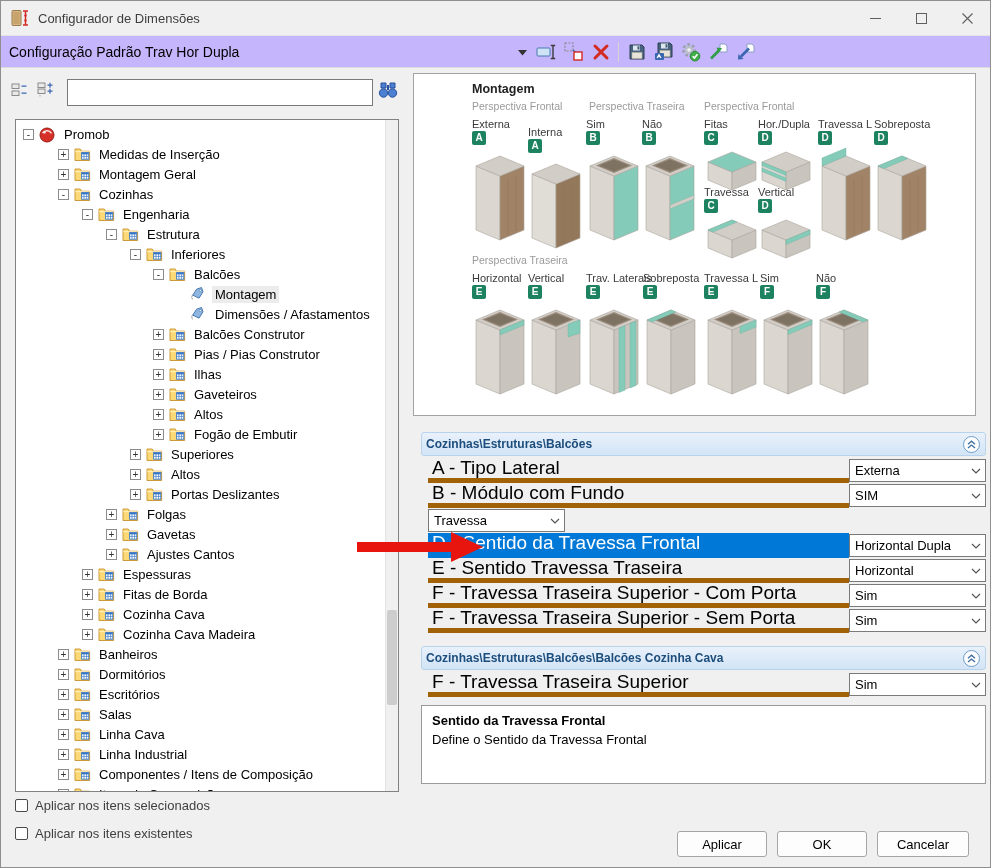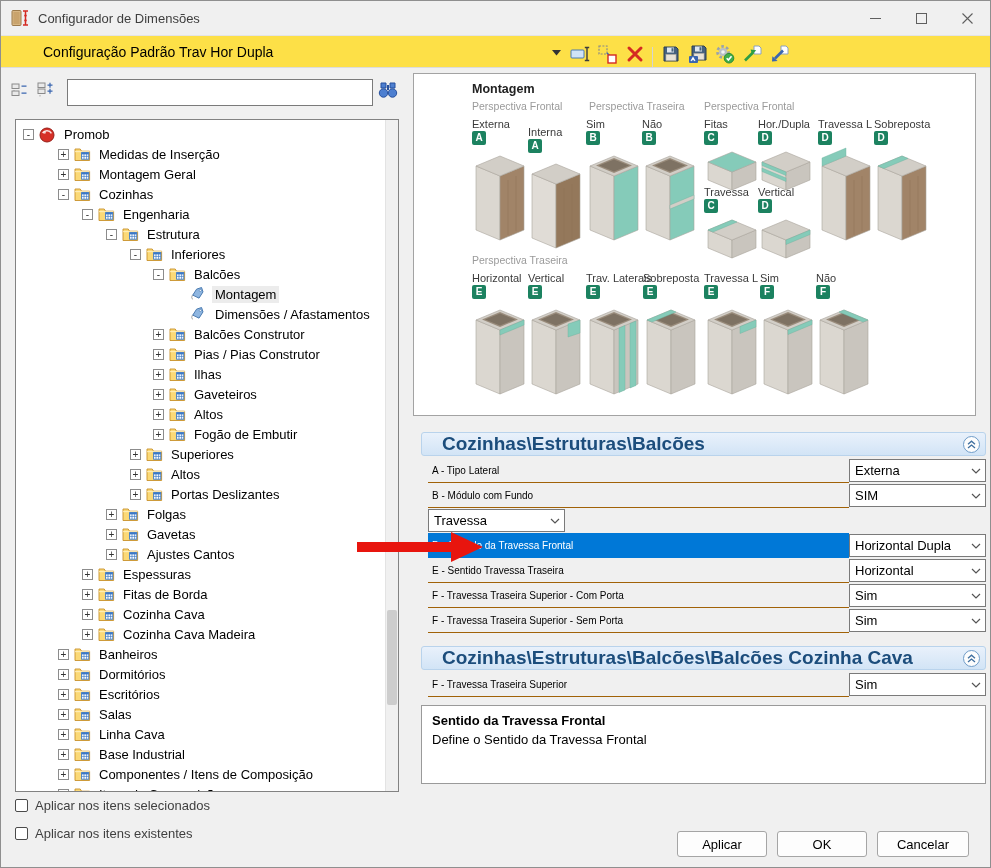--- a/index.html
+++ b/index.html
@@ -10,23 +10,23 @@
 
   
   .titlebar { position:absolute; left:0; top:0; right:0; height:34px; background:#f0f0f0;
               display:flex; align-items:center; }
   .title-icon { margin-left:9px; width:20px; height:20px; }
   .title-text { margin-left:8px; font-size:13px; color:#3e3e3e; }
   .win-controls { position:absolute; right:0; top:0; height:34px; display:flex; }
   .win-btn { width:46px; height:34px; display:flex; align-items:center; justify-content:center; }
 
   
-  .toolbar { position:absolute; left:0; top:34px; right:0; height:33px; background:#fde047;
+  .toolbar { position:absolute; left:0; top:34px; right:0; height:33px; background:#c4b5fd;
              border-top:1px solid #e4e4e4; border-bottom:1px solid #dcdcdc;
-             display:flex; align-items:flex-end;padding-left:34px; }
+             display:flex; align-items:center; }
   .config-combo { width:532px; height:100%; display:flex; align-items:center; }
   .config-name { margin-left:8px; font-size:14px; color:#000; }
   .combo-arrow { margin-left:auto; margin-right:6px; }
   .tb-icon { width:27px; height:26px; display:flex; align-items:center; justify-content:center; }
   .tb-sep { width:1px; height:20px; background:#d4d4d4; margin:0 4px; }
 
   
   .mini-icon { position:absolute; width:18px; height:18px; }
   .search-input { position:absolute; left:66px; top:78px; width:306px; height:27px;
                   border:1px solid #7a7a7a; background:#fff; font:13px "Liberation Sans",sans-serif;
@@ -62,28 +62,28 @@
   .thumb-label { font-size:11px; color:#3a3a3a; white-space:nowrap; }
   .thumb-badge { display:block; width:14px; height:14px; background:#1c8260; color:#fff;
                  font-size:10px; font-weight:bold; text-align:center; line-height:14px;
                  border-radius:2px; margin-top:1px; }
   .thumb svg { display:block; margin-top:2px; }
 
   
   .props { position:absolute; left:420px; top:431px; width:565px; }
   .section-header { position:relative; height:24px; background:linear-gradient(#e9f1fb,#d2e4f6);
                     border:1px solid #b9d3ec; border-radius:3px; display:flex; align-items:center;
-                    padding-left:20px; color:#1c4d7c; font-weight:bold; font-size:19px; }
+                    padding-left:4px; color:#1c4d7c; font-weight:bold; font-size:12px; }
   .collapse-btn { position:absolute; right:5px; top:3px; width:17px; height:17px; border-radius:50%;
                   background:#fdfdfd; border:1px solid #6f9cc8; display:flex; align-items:center;
                   justify-content:center; }
   .sec-rows { margin-left:7px; margin-top:2px; }
   .prop-row { display:flex; height:25px; align-items:stretch; }
   .prop-label { flex:1; display:flex; align-items:center; padding-left:4px;
-                border-bottom:1px solid #a16207; font-size:10px; color:#000; }
+                border-bottom:5px solid #a16207; font-size:19px; color:#000; }
   .prop-row.highlight .prop-label { background:#0078d7; color:#fff; border-bottom-color:#0078d7; }
   .prop-combo { width:137px; margin:1px 0; border:1px solid #7a7a7a; background:#fff;
                 display:flex; align-items:center; }
   .prop-combo .val { flex:1; padding-left:5px; font-size:13px; color:#000; white-space:nowrap;
                      overflow:hidden; }
   .prop-combo .chev { width:18px; display:flex; justify-content:center; }
   .sec-gap { height:13px; }
 
   
   .desc-box { margin-top:8px; height:79px; background:#fff; border:1px solid #9a9a9a;
@@ -574,21 +574,21 @@
         </div>
         <div class="tree-row" style="top: 624px; left: 42px;">
           <span class="tree-exp">+</span>
           <span class="tree-ico"><svg width="17" height="15" viewBox="0 0 17 15">
   <path d="M1,2 h5.2 l1.4,2.2 h8 v9.3 h-14.6 z" fill="#fbd977" stroke="#c8922b" stroke-width="0.9"></path>
   <path d="M1,4.6 h14.6" stroke="#fff3c9" stroke-width="1.1" opacity="0.8"></path>
   <rect x="7.6" y="5.6" width="7.2" height="6.6" fill="#fff" stroke="#3b78c6" stroke-width="0.9"></rect>
   <rect x="7.6" y="5.6" width="7.2" height="1.8" fill="#3b78c6"></rect>
   <path d="M7.6,9.4 h7.2 M10,5.6 v6.6 M12.6,5.6 v6.6" stroke="#3b78c6" stroke-width="0.7"></path>
             </svg></span>
-          <span class="tree-label">Base Industrial</span>
+          <span class="tree-label">Linha Industrial</span>
         </div>
         <div class="tree-row" style="top: 644px; left: 42px;">
           <span class="tree-exp">+</span>
           <span class="tree-ico"><svg width="17" height="15" viewBox="0 0 17 15">
   <path d="M1,2 h5.2 l1.4,2.2 h8 v9.3 h-14.6 z" fill="#fbd977" stroke="#c8922b" stroke-width="0.9"></path>
   <path d="M1,4.6 h14.6" stroke="#fff3c9" stroke-width="1.1" opacity="0.8"></path>
   <rect x="7.6" y="5.6" width="7.2" height="6.6" fill="#fff" stroke="#3b78c6" stroke-width="0.9"></rect>
   <rect x="7.6" y="5.6" width="7.2" height="1.8" fill="#3b78c6"></rect>
   <path d="M7.6,9.4 h7.2 M10,5.6 v6.6 M12.6,5.6 v6.6" stroke="#3b78c6" stroke-width="0.7"></path>
             </svg></span>

